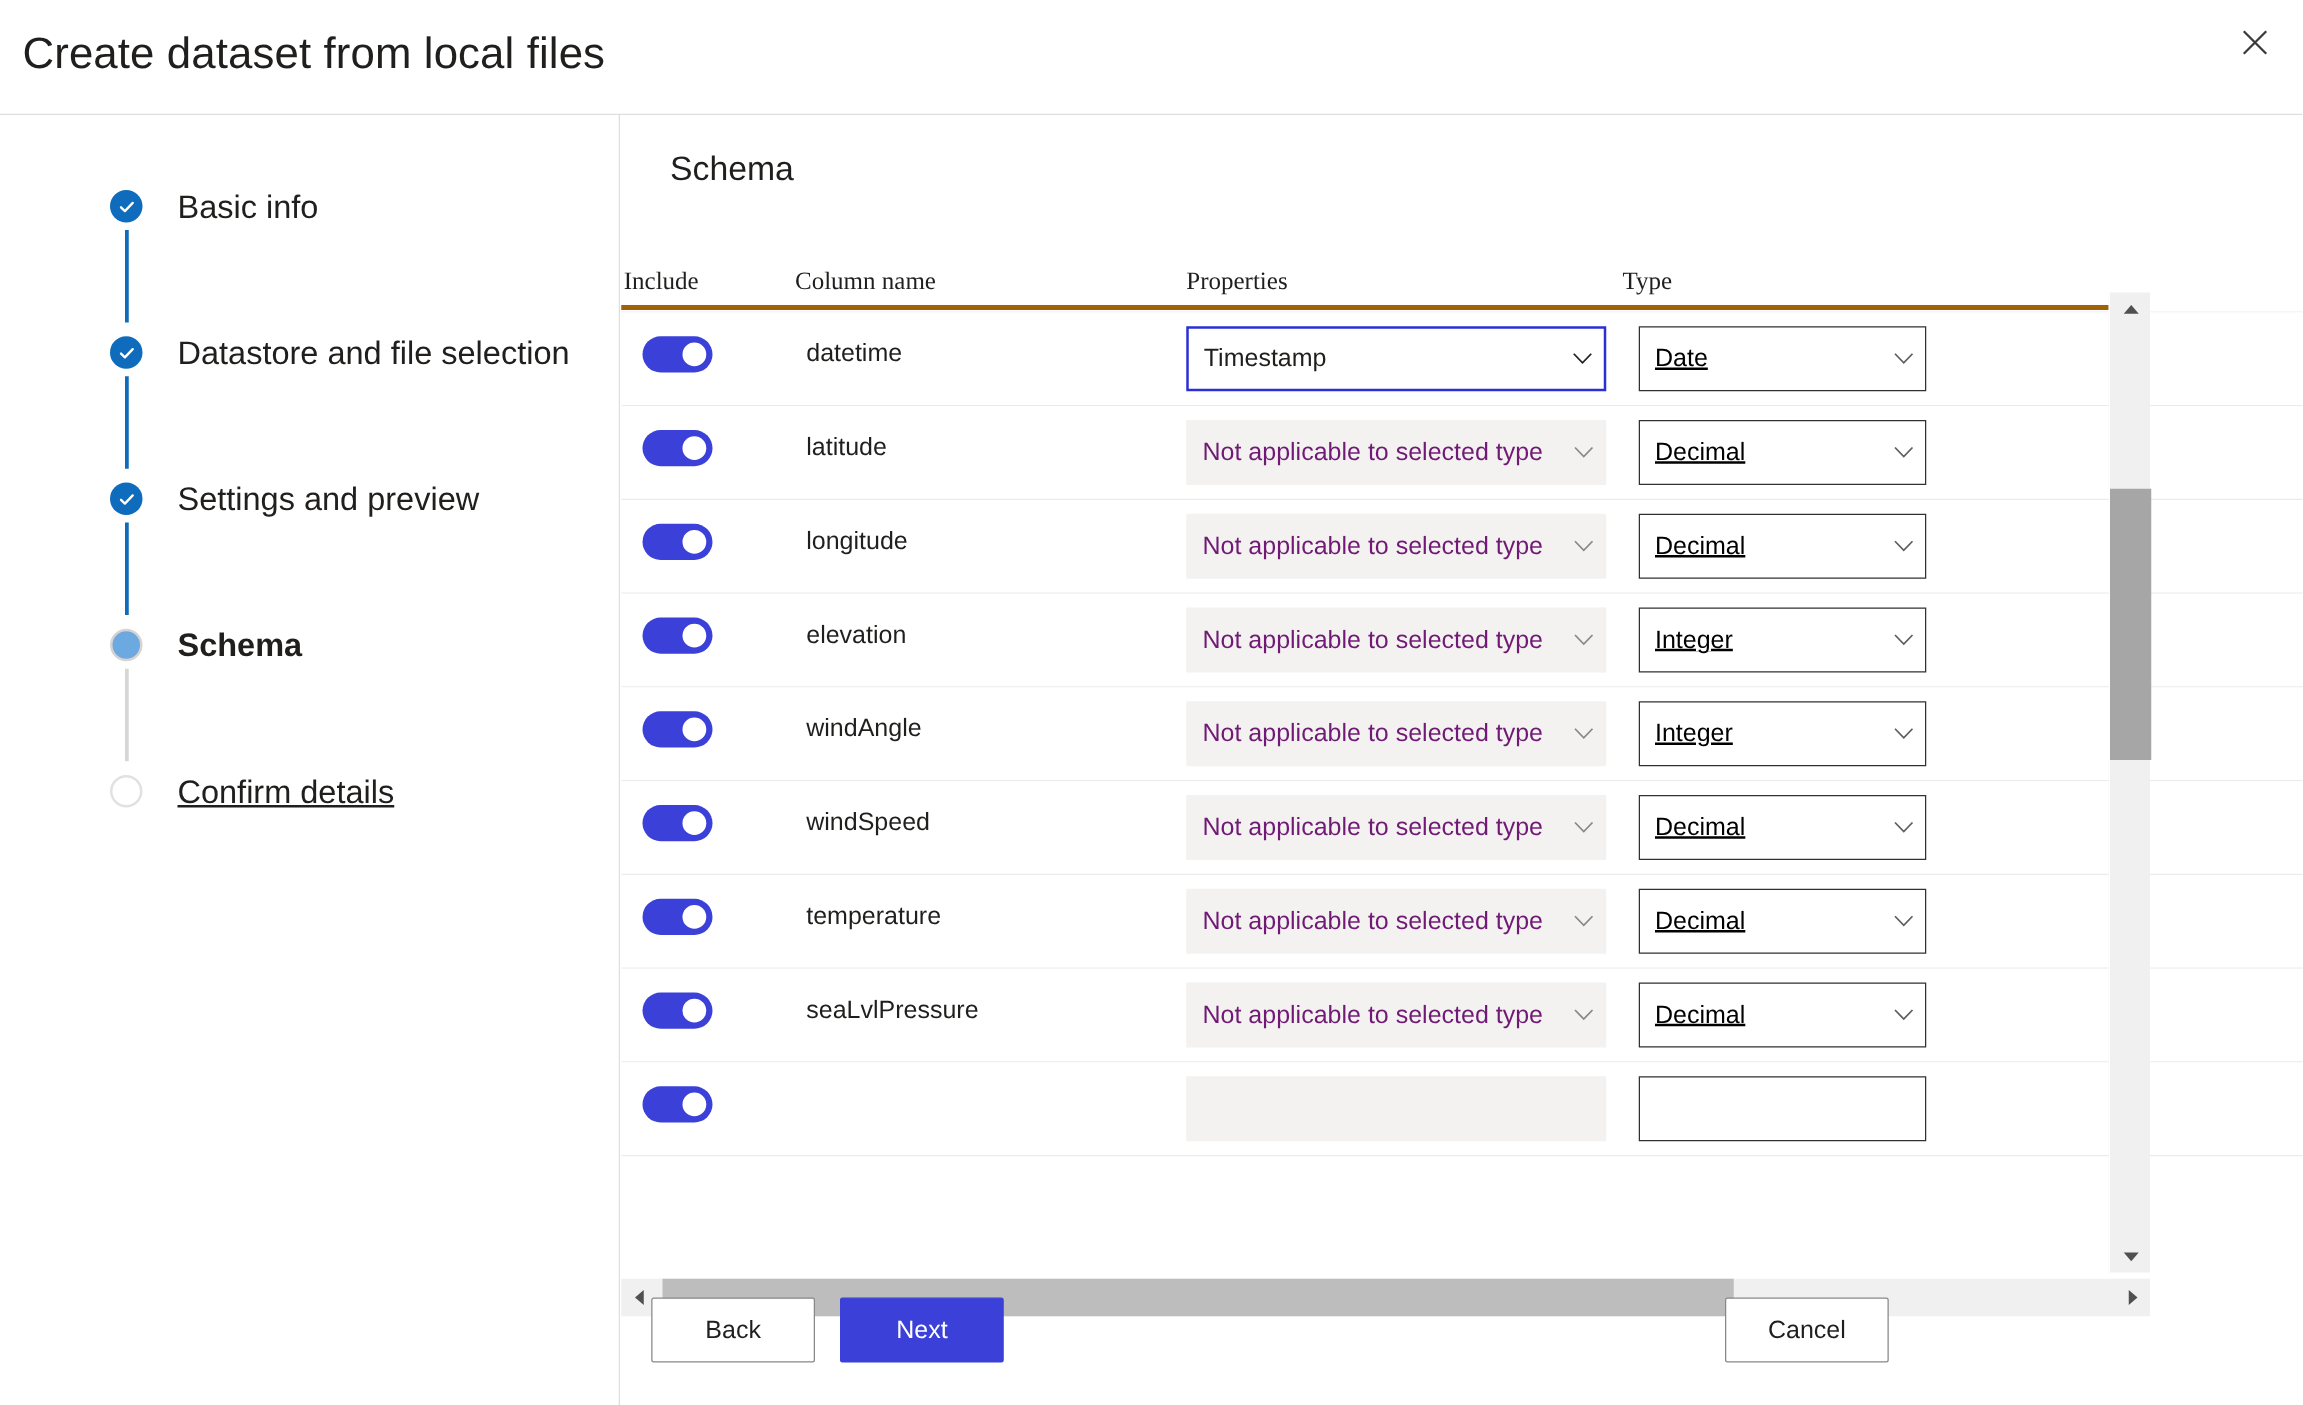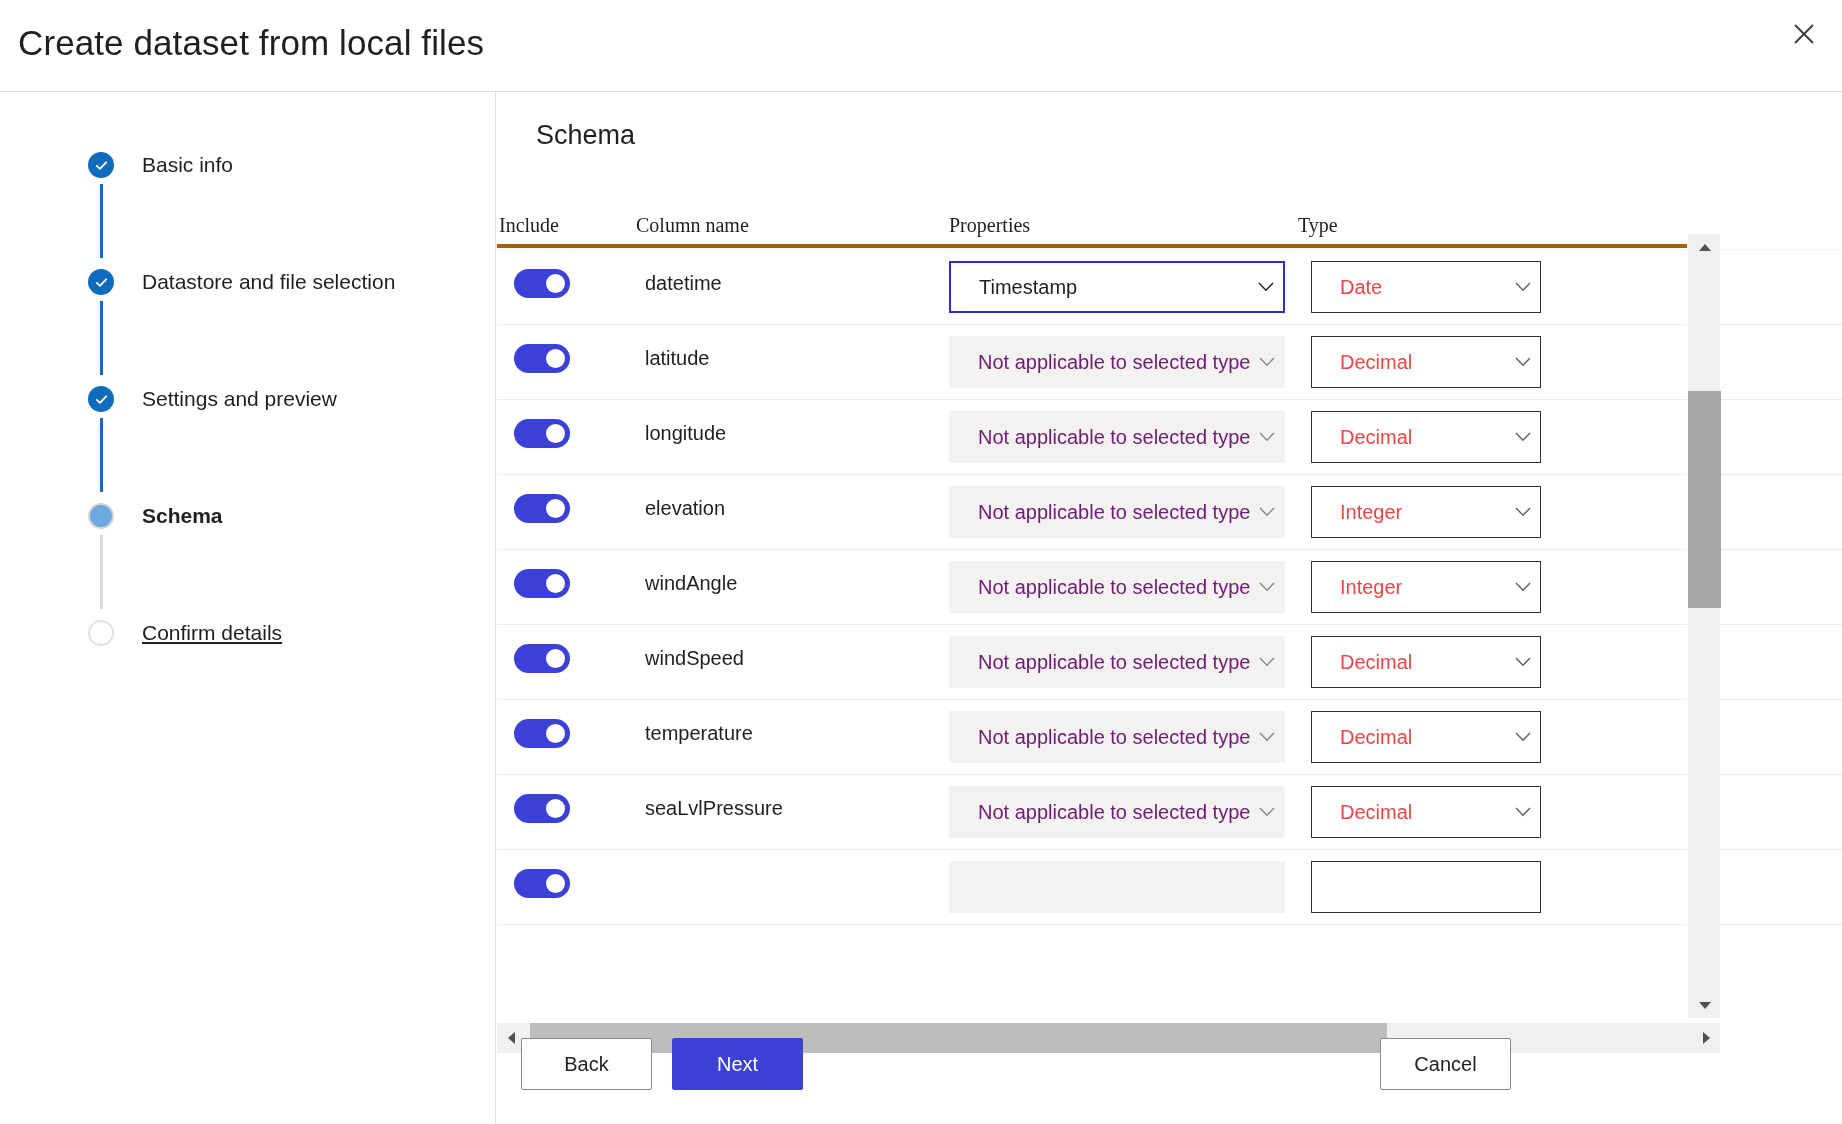--- a/index.html
+++ b/index.html
@@ -89,21 +89,21 @@
   .step .connector {
     position: absolute;
     left: 12px; top: 34px;
     width: 3px; height: 74px;
     background: #0f6cbd;
     z-index: 1;
   }
   .step.current .connector { background: #d9d7d5; }
   .step .label {
     margin-left: 28px;
-    font-size: 21px;
+    font-size: 26px;
     line-height: 30px;
     color: #201f1e;
     white-space: nowrap;
   }
   .step.current .label { font-weight: 700; }
 
   
   .main {
     position: absolute;
     left: 497px; top: 92px;
@@ -188,21 +188,21 @@
     display: flex;
     align-items: center;
     cursor: pointer;
     background: #ffffff;
   }
   .dd .dd-text {
     flex: 1 1 auto;
     font-size: 20px;
     white-space: nowrap;
     overflow: hidden;
-    padding-left: 28px;
+    padding-left: 12px;
   }
   .dd .chev {
     flex: 0 0 auto;
     width: 34px;
     display: flex; align-items: center; justify-content: center;
   }
 
   .dd-props {
     left: 452px; top: 11px;
     width: 336px; height: 52px;
@@ -215,21 +215,21 @@
     border: 2px solid #2b2fd4;
   }
   .dd-props.focused .dd-text { color: #201f1e; }
 
   .dd-type {
     left: 814px; top: 11px;
     width: 230px; height: 52px;
     border: 1px solid #323130;
     background: #ffffff;
   }
-  .dd-type .dd-text { color: #ef4444; }
+  .dd-type .dd-text { color: #000000; text-decoration: underline; }
 
   
   .vscroll {
     position: absolute;
     left: 1190px; top: 71px;
     width: 33px; height: 784px;
     background: #f0f0f0;
     border-left: 1px solid #ffffff;
   }
   .vscroll .arrow {

